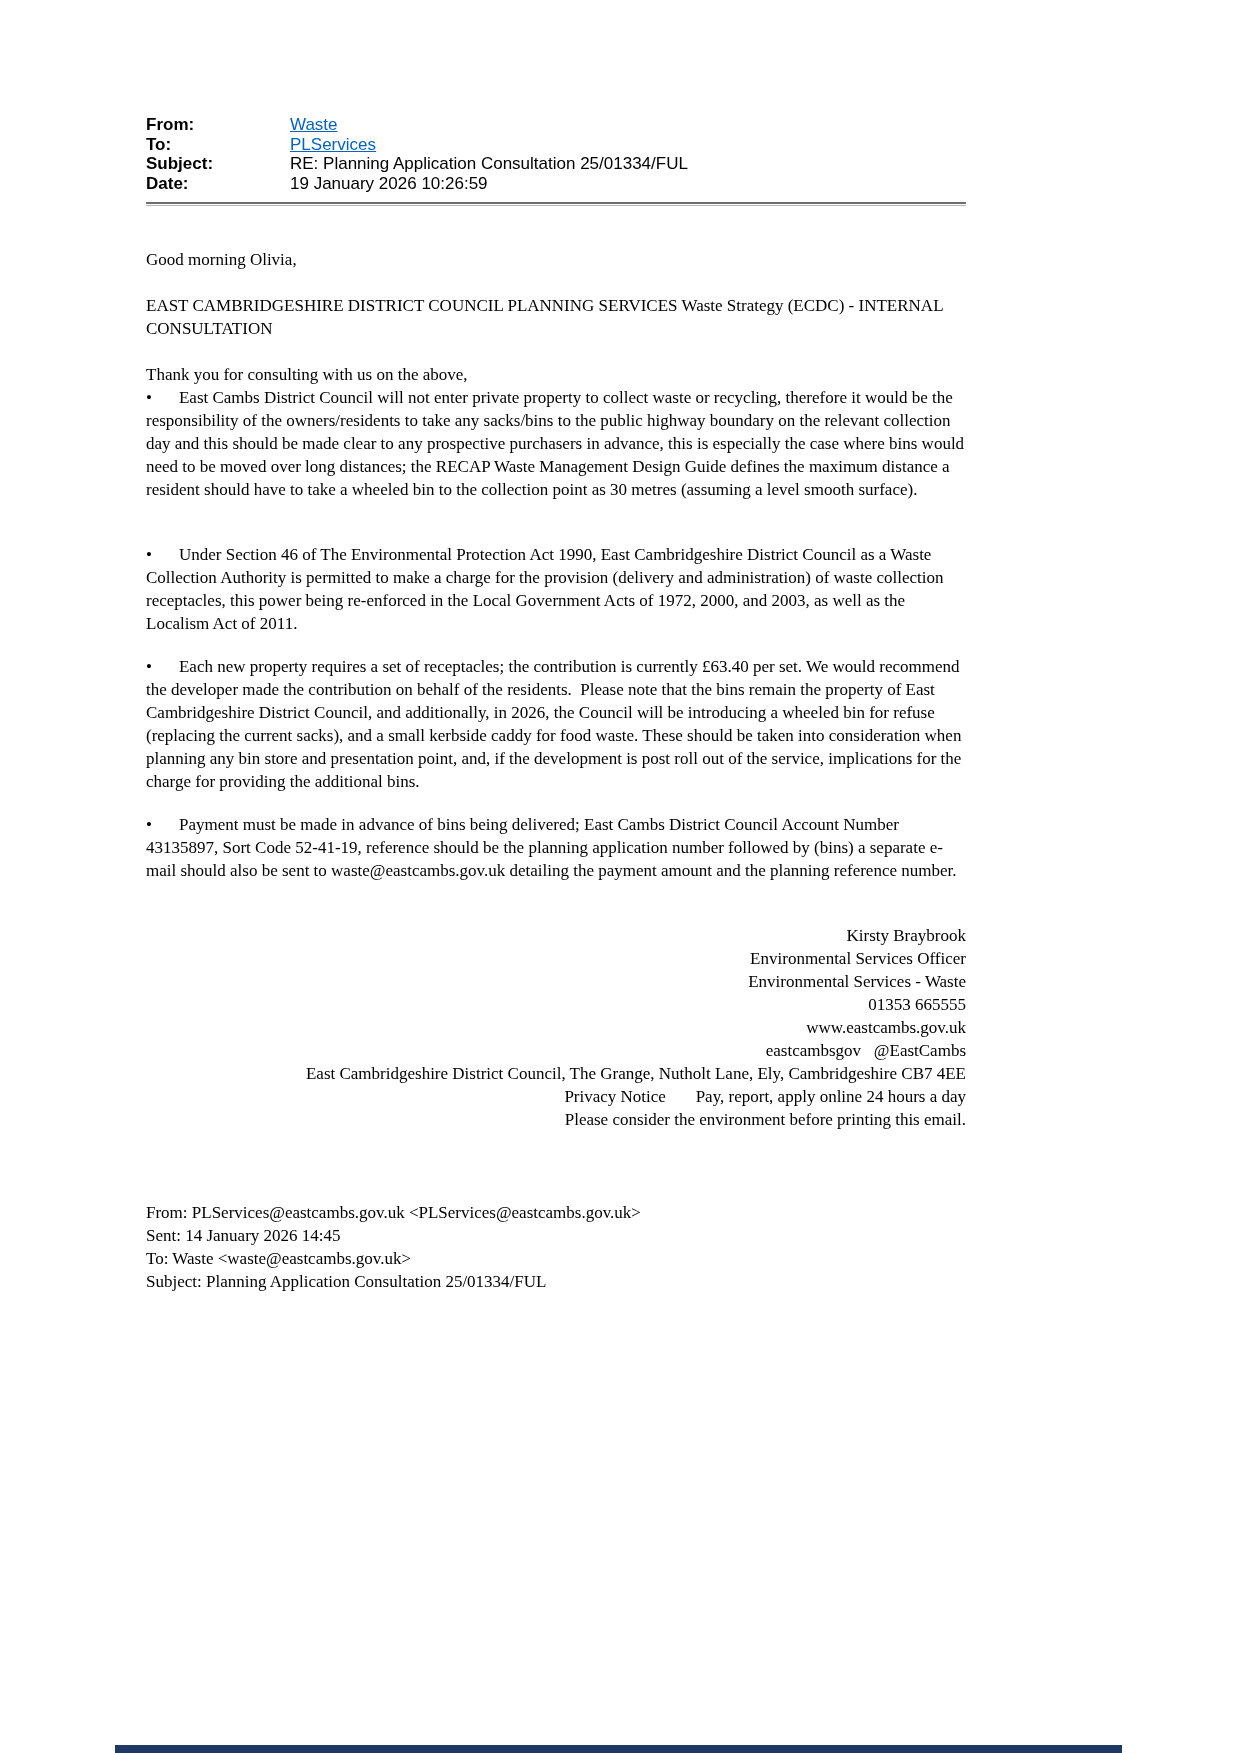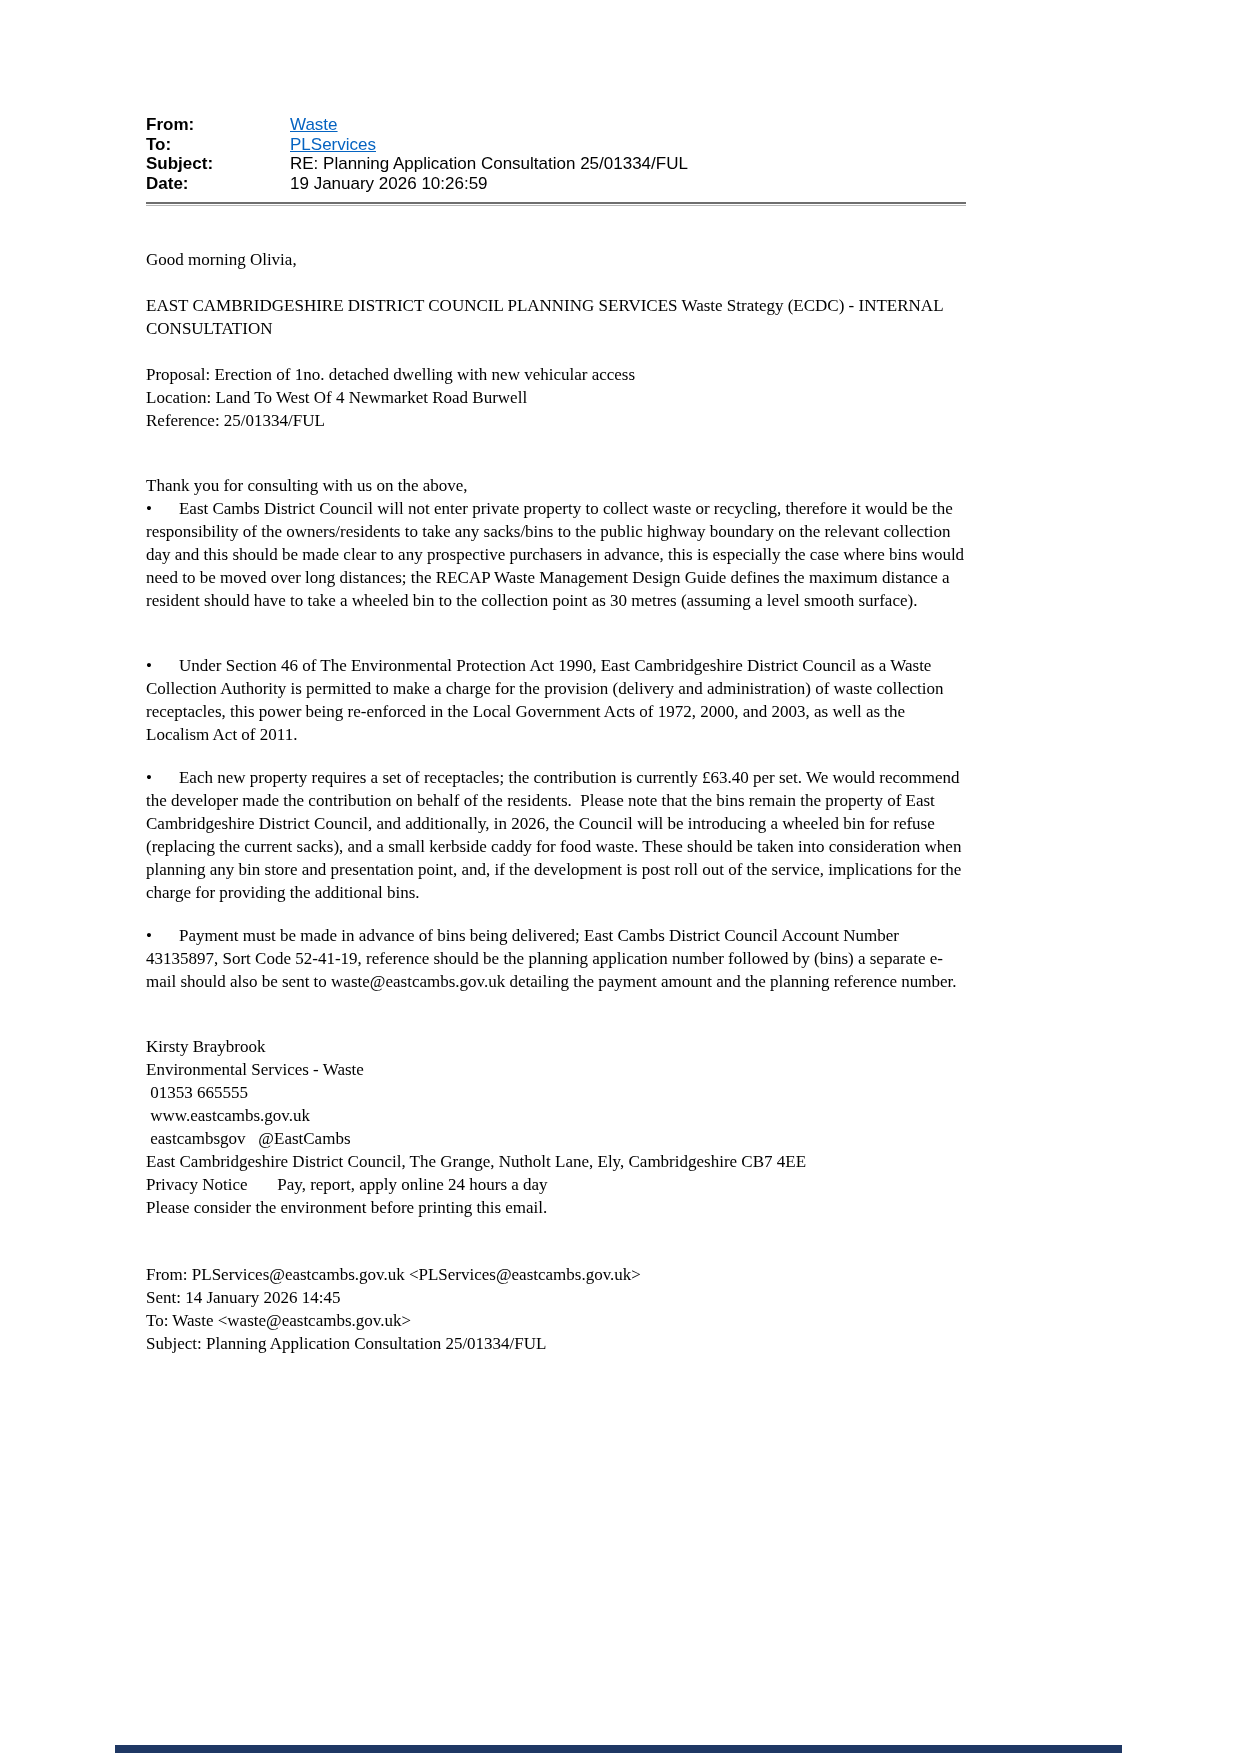--- a/index.html
+++ b/index.html
@@ -90,38 +90,34 @@
   </div>
 
   <div class="header-rule"></div>
 
   <div class="mail-body">
 
     <div class="para mb-1">Good morning Olivia,</div>
 
     <div class="para mb-1">EAST CAMBRIDGESHIRE DISTRICT COUNCIL PLANNING SERVICES Waste Strategy (ECDC) - INTERNAL CONSULTATION</div>
 
-    <div class="mb-2">
-      <div class="para">Proposal: Erection of 1no. detached dwelling with new vehicular access</div>
-      <div class="para">Location: Land To West Of 4 Newmarket Road Burwell</div>
-      <div class="para">Reference: 25/01334/FUL</div>
-    </div>
 
     <div class="para">Thank you for consulting with us on the above,</div>
 
     <div class="para mb-2"><span>•</span><span class="bullet-gap"></span><span>East Cambs District Council will not enter private property to collect waste or recycling, therefore it would be the responsibility of the owners/residents to take any sacks/bins to the public highway boundary on the relevant collection day and this should be made clear to any prospective purchasers in advance, this is especially the case where bins would need to be moved over long distances; the RECAP Waste Management Design Guide defines the maximum distance a resident should have to take a wheeled bin to the collection point as 30 metres (assuming a level smooth surface).</span></div>
 
     <div class="para mb-bullet"><span>•</span><span class="bullet-gap"></span><span>Under Section 46 of The Environmental Protection Act 1990, East Cambridgeshire District Council as a Waste Collection Authority is permitted to make a charge for the provision (delivery and administration) of waste collection receptacles, this power being re-enforced in the Local Government Acts of 1972, 2000, and 2003, as well as the Localism Act of 2011.</span></div>
 
     <div class="para mb-bullet"><span>•</span><span class="bullet-gap"></span><span>Each new property requires a set of receptacles; the contribution is currently £63.40 per set. We would recommend the developer made the contribution on behalf of the residents.  Please note that the bins remain the property of East Cambridgeshire District Council, and additionally, in 2026, the Council will be introducing a wheeled bin for refuse (replacing the current sacks), and a small kerbside caddy for food waste. These should be taken into consideration when planning any bin store and presentation point, and, if the development is post roll out of the service, implications for the charge for providing the additional bins.</span></div>
 
     <div class="para mb-2"><span>•</span><span class="bullet-gap"></span><span>Payment must be made in advance of bins being delivered; East Cambs District Council Account Number 43135897, Sort Code 52-41-19, reference should be the planning application number followed by (bins) a separate e-mail should also be sent to waste@eastcambs.gov.uk detailing the payment amount and the planning reference number.</span></div>
 
-    <div class="mb-2" style="margin-bottom:44px;">
+    <div class="mb-2" style="margin-bottom:70px;text-align:right;">
       <div class="sig-line">Kirsty Braybrook</div>
+      <div class="sig-line">Environmental Services Officer</div>
       <div class="sig-line">Environmental Services - Waste</div>
       <div class="sig-line"> 01353 665555</div>
       <div class="sig-line"> www.eastcambs.gov.uk</div>
       <div class="sig-line"> eastcambsgov   @EastCambs</div>
       <div class="sig-line">East Cambridgeshire District Council, The Grange, Nutholt Lane, Ely, Cambridgeshire CB7 4EE</div>
       <div class="sig-line">Privacy Notice       Pay, report, apply online 24 hours a day</div>
       <div class="sig-line">Please consider the environment before printing this email.</div>
     </div>
 
     <div>

